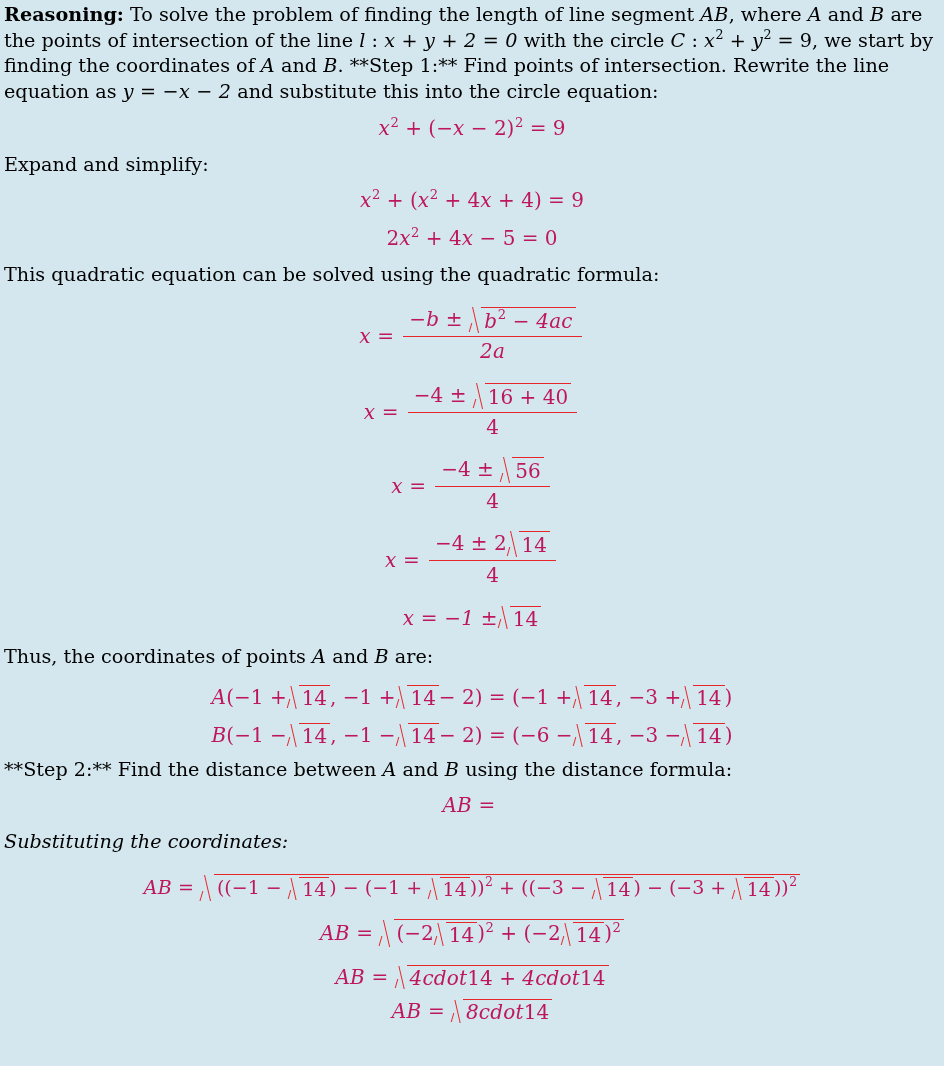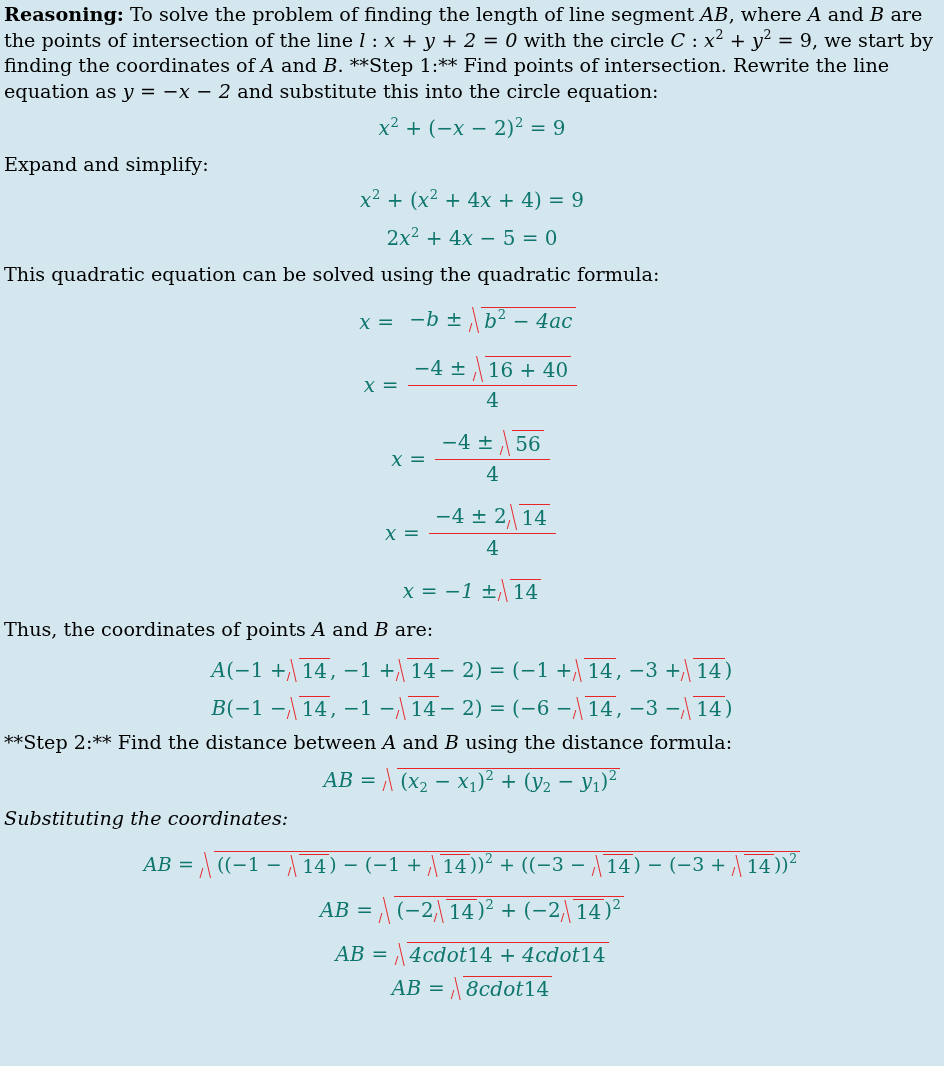--- a/index.html
+++ b/index.html
@@ -37,21 +37,21 @@
 
   
   .mi {
     font-family: "DejaVu Serif", serif;
     font-style: italic;
     letter-spacing: 0.2px;
   }
 
   
   .eq {
-    color: #0f766e;
+    color: #be185d;
     font-family: "DejaVu Serif", serif;
     font-size: 20px;
     text-align: center;
     width: 100%;
     line-height: 1.0;
   }
   .eq .mi { font-style: italic; }
   .eq-row {
     display: flex;
     justify-content: center;
@@ -191,20 +191,21 @@
   <p class="prose" style="margin-bottom:6px;">This quadratic equation can be solved using the quadratic formula:</p>
 
   <div class="gap-m"></div>
   <div class="eq eq-row">
     <span class="mi" style="margin-right:6px;">x =</span>
     <span class="frac">
       <span class="num"><span class="mi">−b ± </span><span class="sqrt">
             <span class="radsign"></span>
             <span class="radicand"><span class="mi">b</span><sup class="pw">2</sup><span class="mi"> − 4ac</span></span>
           </span></span>
+      <span class="den mi">2a</span>
     </span>
   </div>
 
   <div class="gap-m"></div>
 
   <div class="gap-xs"></div>
   <div class="eq eq-row">
     <span class="mi" style="margin-right:6px;">x =</span>
     <span class="frac">
       <span class="num"><span>−4 ± </span><span class="sqrt">
@@ -310,24 +311,20 @@
   </div>
 
   <div class="gap-s"></div>
   <p class="prose" style="margin-bottom:2px;">
     <span>**Step 2:** Find the distance between </span><span class="mi">A</span><span> and </span><span class="mi">B</span><span> using the distance formula:</span>
   </p>
 
   <div class="gap-s"></div>
   <div class="eq eq-row">
     <span class="mi" style="margin-right:6px;">AB =</span>
-    <span class="sqrt big">
-      <span class="radsign"></span>
-      <span class="radicand">(<span class="mi">x</span><sub class="sb">2</sub><span> − </span><span class="mi">x</span><sub class="sb">1</sub>)<sup class="pw">2</sup> + (<span class="mi">y</span><sub class="sb">2</sub><span> − </span><span class="mi">y</span><sub class="sb">1</sub>)<sup class="pw">2</sup></span>
-    </span>
   </div>
 
   <div class="gap-m"></div>
   <p class="prose" style="margin-bottom:6px;font-style:italic;">Substituting the coordinates:</p>
 
   <div class="gap-m"></div>
   <div class="eq eq-row" style="font-size:19px;">
     <span class="mi" style="margin-right:6px;">AB =</span>
     <span class="sqrt big">
       <span class="radsign"></span>

